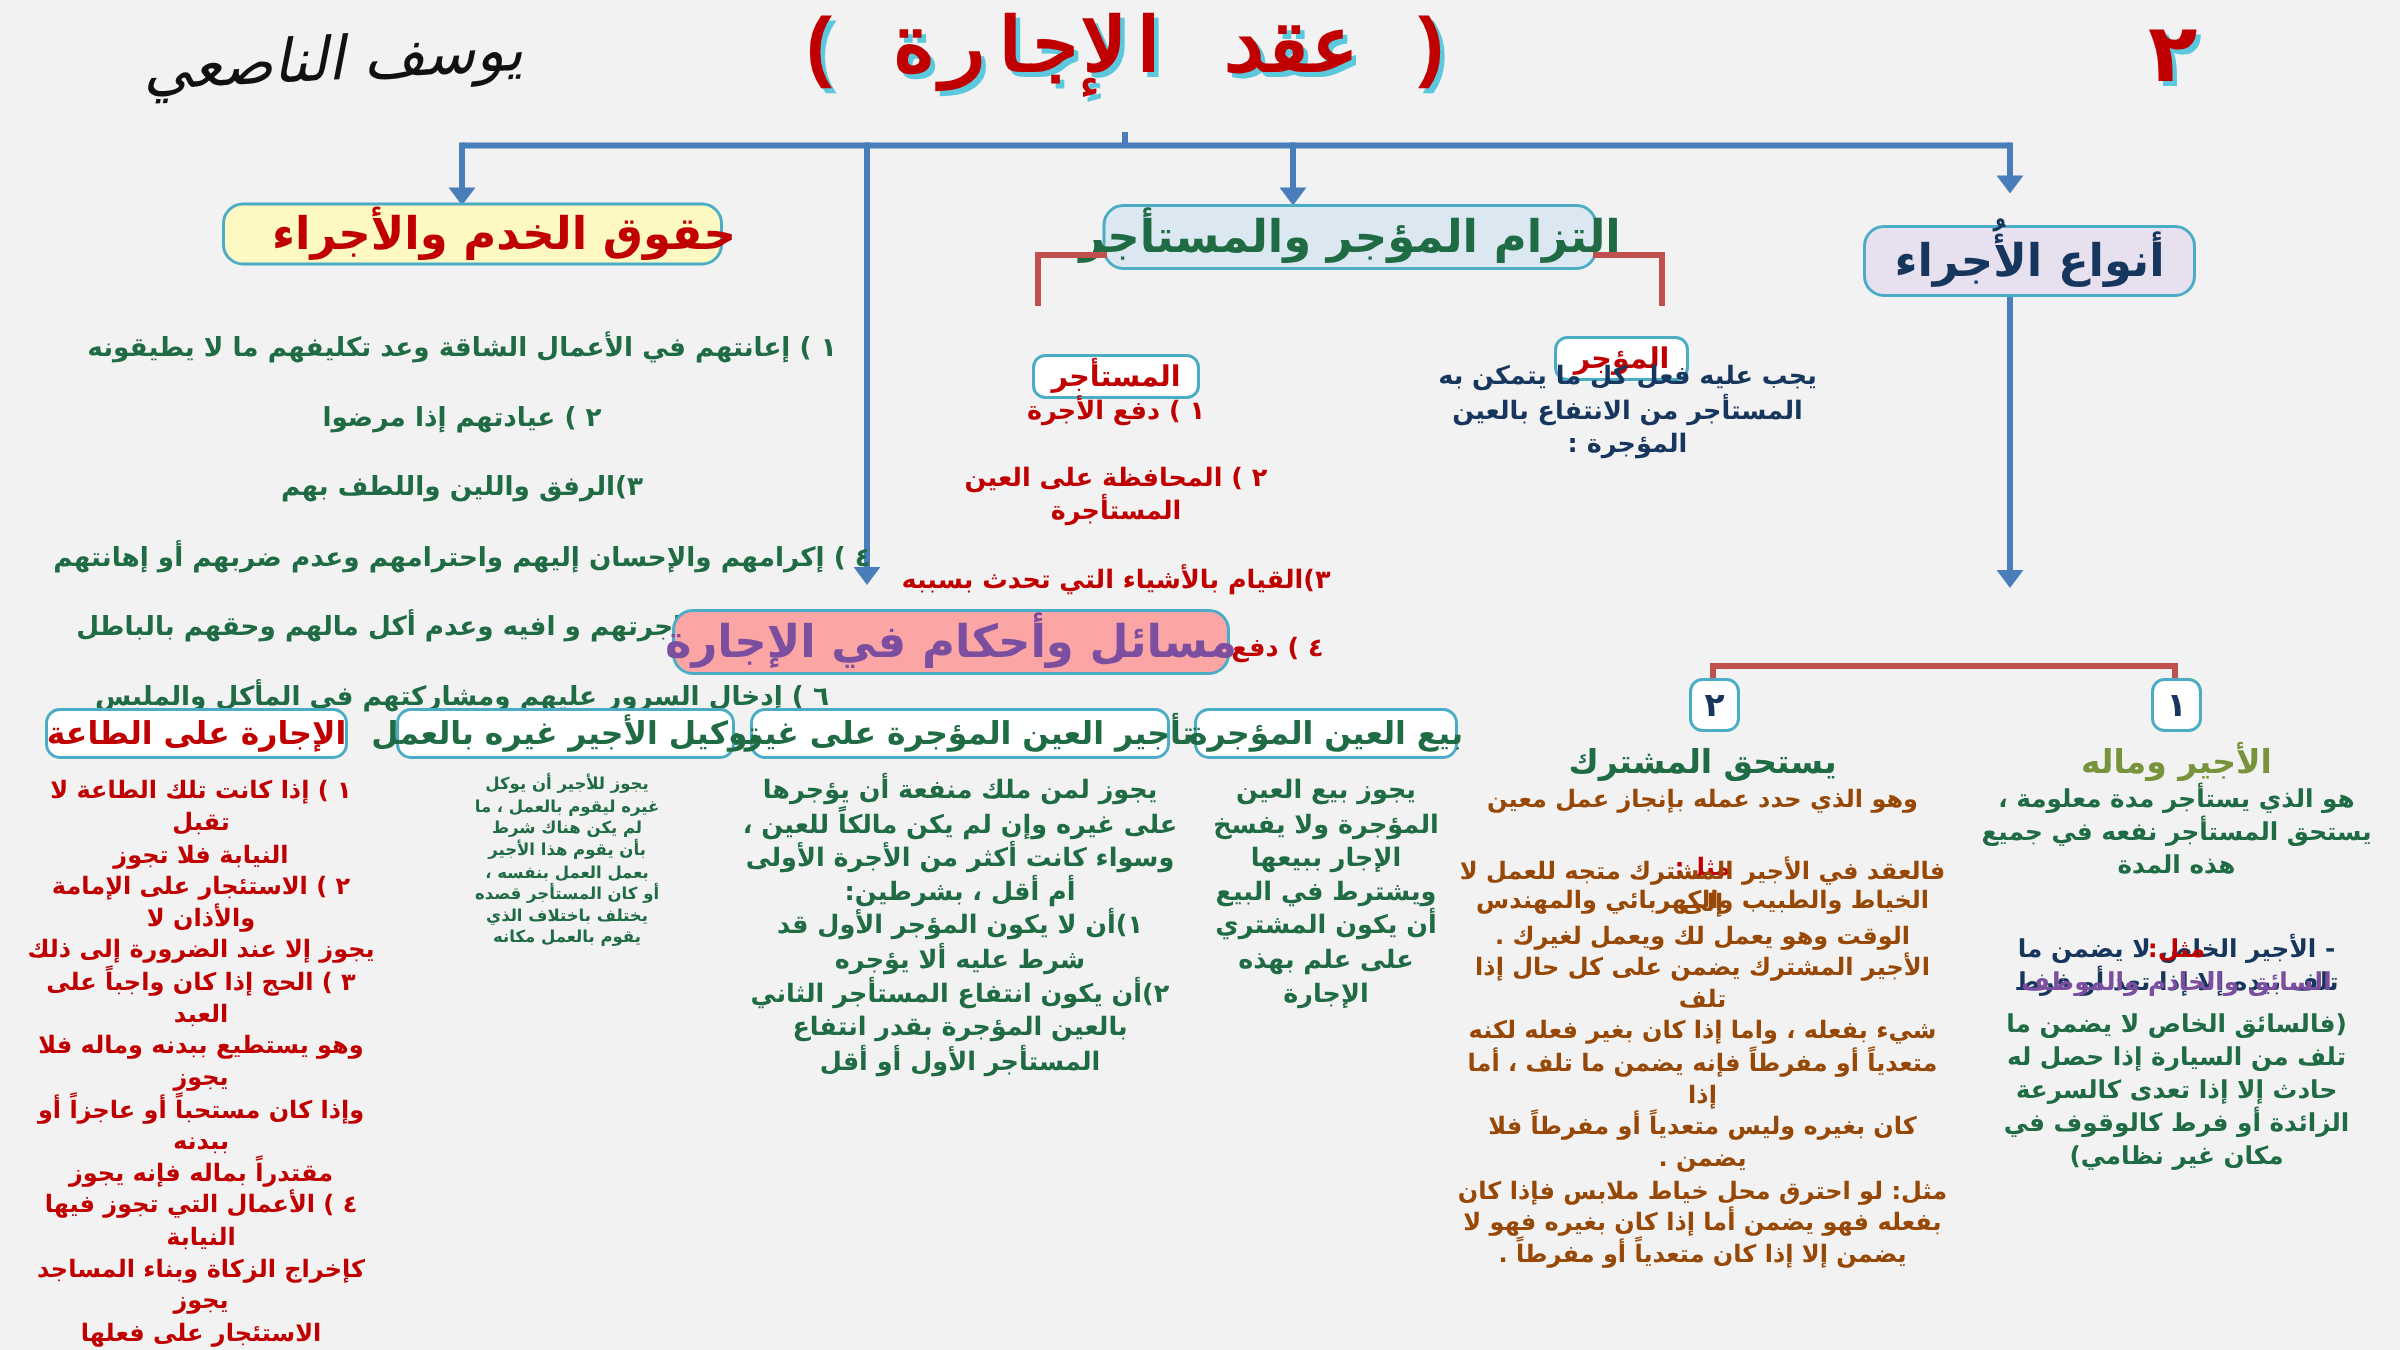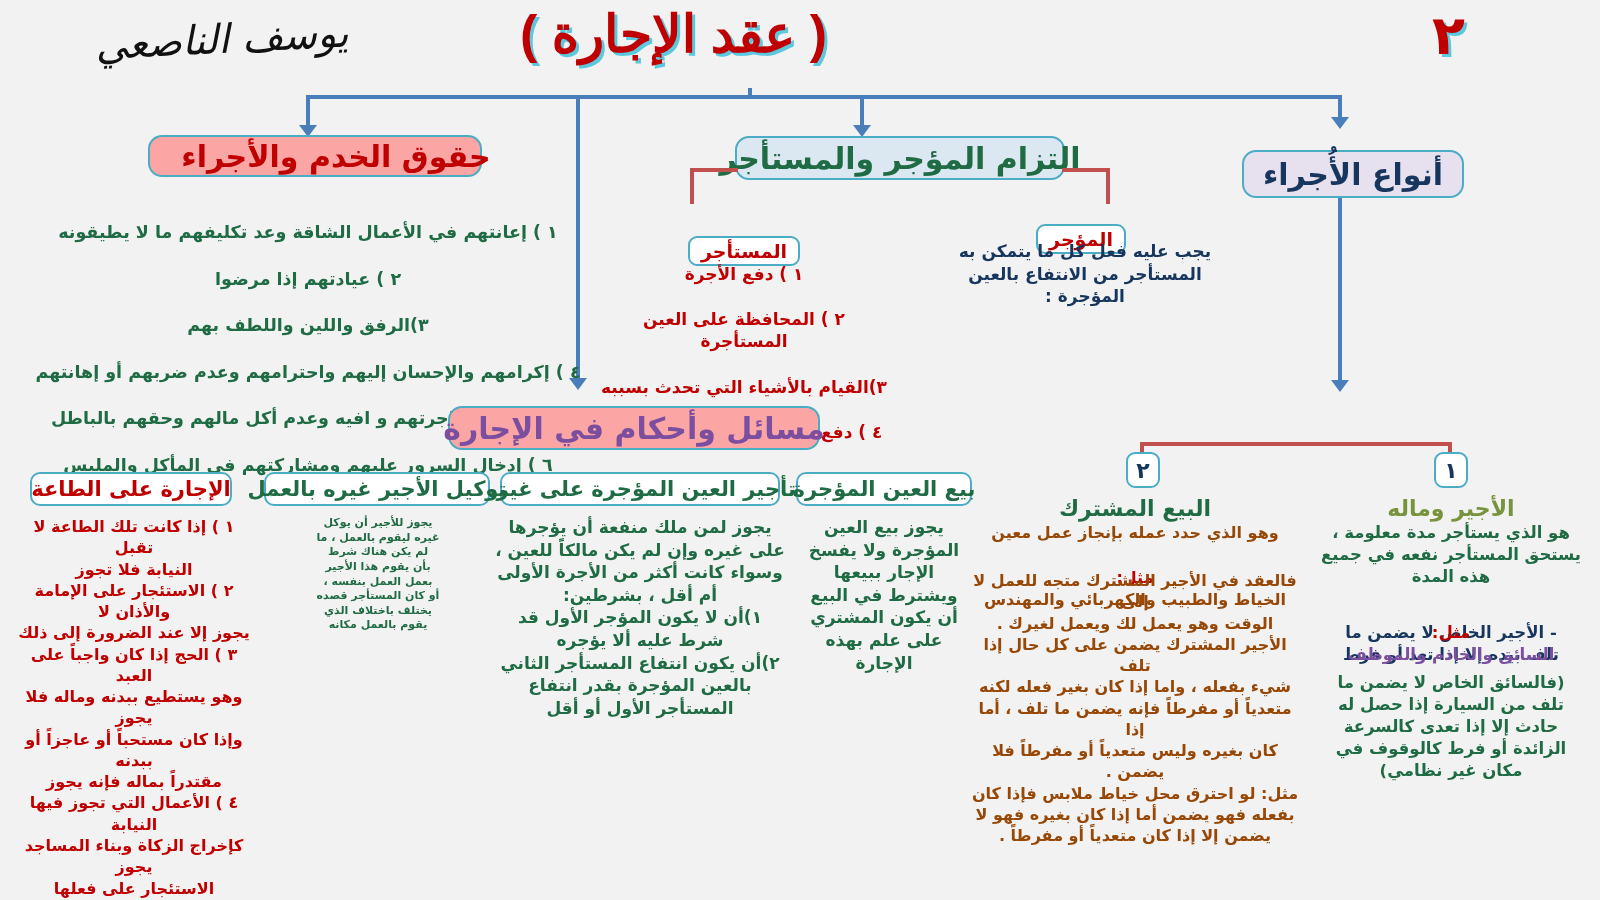--- a/index.html
+++ b/index.html
@@ -18,25 +18,25 @@
   .ln-red{position:absolute;background:#c0504d;}
 
   
   .arrow-dn{position:absolute;width:0;height:0;
     border-left:9px solid transparent;border-right:9px solid transparent;
     border-top:12px solid #4a7ebb;}
 
   
   #title{
     position:absolute;left:520px;top:6px;width:460px;
-    text-align:left;
+    text-align:center;
     font-size:52px;font-weight:bold;
     color:#c00000;
     text-shadow:3px 3px 0 #5bc8de;
-    font-family:Liberation Sans, sans-serif;
+    font-family:Liberation Mono, monospace;
     line-height:1.1;
     white-space:nowrap;
   }
   #pagenum{
     position:absolute;right:135px;top:4px;
     font-size:54px;font-weight:bold;color:#c00000;
     text-shadow:3px 3px 0 #5bc8de;
   }
   #signature{
     position:absolute;left:95px;top:16px;
@@ -55,21 +55,21 @@
     border-radius:12px;
     text-align:center;
     font-weight:bold;
     white-space:nowrap;
     display:flex;align-items:center;justify-content:center;
   }
   .hdr.big{font-size:30px;border-radius:14px;}
   .hdr.mid{font-size:21px;border-radius:10px;}
   .hdr.sml{font-size:19px;border-radius:9px;margin-top:36px;}
 
-  .fill-cream{background:#fca5a5;padding-left:42px;}
+  .fill-cream{background:#fef9c3;padding-left:42px;}
   .fill-blue{background:#dbe8f2;}
   .fill-lav{background:#e6e0ef;}
   .fill-peach{background:#fca5a5;margin-left:24px;}
   .fill-white{background:#ffffff;}
 
   .tx-red{color:#c00000;}
   .tx-green{color:#1f6b43;}
   .tx-purple{color:#7b4ea0;}
   .tx-navy{color:#17365d;}
   .tx-olive{color:#77933c;}
@@ -181,21 +181,21 @@
   </div>
   <div class="blk ta-c tx-green" style="left:1306px;top:672px;width:290px;font-size:16.5px;">(فالسائق الخاص لا يضمن ما
 تلف من السيارة إذا حصل له
 حادث إلا إذا تعدى كالسرعة
 الزائدة أو فرط كالوقوف في
 مكان غير نظامي)</div>
 
   <div class="numbox" style="left:1126px;top:452px;width:34px;height:36px;">
     <span>٢</span>
   </div>
-  <div class="blk ta-c tx-green" style="left:970px;top:494px;width:330px;font-size:22px;">البيع المشترك</div>
+  <div class="blk ta-c tx-green" style="left:970px;top:494px;width:330px;font-size:22px;">يستحق المشترك</div>
   <div class="blk ta-c tx-brown" style="left:970px;top:522px;width:330px;font-size:16px;">وهو الذي حدد عمله بإنجاز عمل معين</div>
   <div class="blk ta-c" style="left:970px;top:546px;width:330px;font-size:16px;">
     <span class="tx-red">مثل:</span>
     <span class="tx-brown">الخياط والطبيب والكهربائي والمهندس</span>
   </div>
   <div class="blk ta-c tx-brown" style="left:970px;top:570px;width:330px;font-size:16px;">فالعقد في الأجير المشترك متجه للعمل لا إلى
 الوقت وهو يعمل لك ويعمل لغيرك .
 الأجير المشترك يضمن على كل حال إذا تلف
 شيء بفعله ، واما إذا كان بغير فعله لكنه
 متعدياً أو مفرطاً فإنه يضمن ما تلف ، أما إذا

